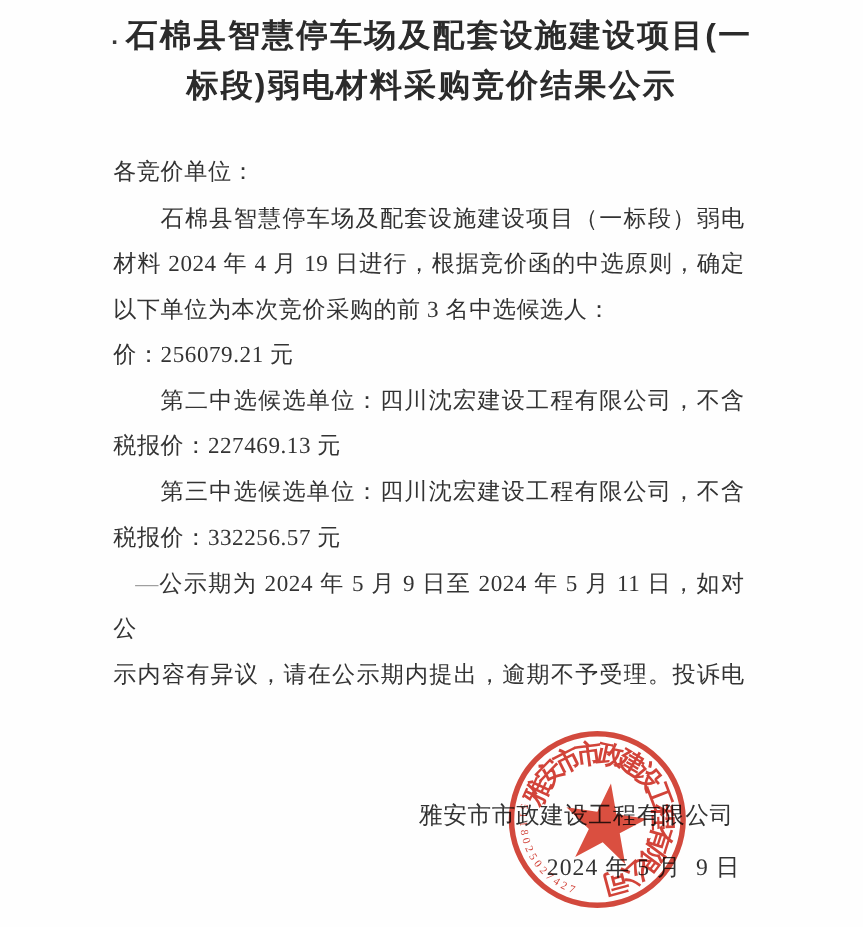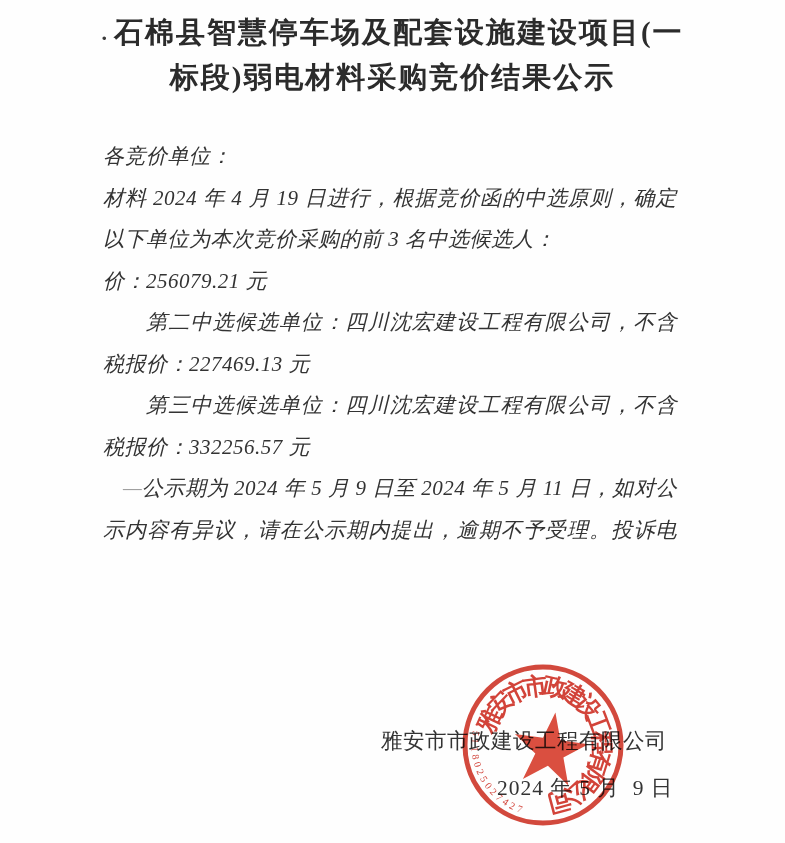--- a/index.html
+++ b/index.html
@@ -5,31 +5,31 @@
   html,body{margin:0;padding:0;}
   body{
     width:785px;height:843px;background:#ffffff;position:relative;overflow:hidden;
     font-family:"Liberation Serif", serif;
   }
   .page{position:absolute;inset:0;background:#fefefe;}
 
   
   .doc-title{
     position:absolute;left:0;top:10px;width:785px;text-align:center;
-    font-family:Liberation Serif, serif;font-weight:bold;color:#2b2b2b;
+    font-family:Liberation Sans, sans-serif;font-weight:bold;color:#2b2b2b;
     font-size:29px;line-height:45px;letter-spacing:2px;
   }
   .doc-title .dot{font-size:22px;letter-spacing:0;margin-right:7px;vertical-align:2px;color:#3a3a3a;}
 
   
   .doc-body{
     position:absolute;left:103px;top:136px;width:574px;
     font-size:21px;line-height:41.5px;color:#333333;letter-spacing:0.5px;
   }
-  .line{width:574px;white-space:normal;font-style:italic;}
+  .line{width:574px;white-space:normal;}
   .indent{text-indent:43px;}
   .indent-sm{text-indent:20px;}
   .fill{text-align:justify;text-align-last:justify;}
   .dash{color:#9b9b9b;letter-spacing:0;}
 
   
   .signoff-company{
     position:absolute;left:381px;top:726px;font-size:21.5px;color:#333333;
     letter-spacing:0.5px;white-space:pre;
   }
@@ -54,20 +54,21 @@
 
 <div class="page">
 
   <div class="doc-title">
     <div><span class="dot">.</span><span>石棉县智慧停车场及配套设施建设项目(一</span></div>
     <div>标段)弱电材料采购竞价结果公示</div>
   </div>
 
   <div class="doc-body">
     <div class="line">各竞价单位：</div>
+    <div class="line indent fill">石棉县智慧停车场及配套设施建设项目（一标段）弱电</div>
     <div class="line fill">材料 2024 年 4 月 19 日进行，根据竞价函的中选原则，确定</div>
     <div class="line">以下单位为本次竞价采购的前 3 名中选候选人：</div>
     <div class="line">价：256079.21 元</div>
     <div class="line indent fill">第二中选候选单位：四川沈宏建设工程有限公司，不含</div>
     <div class="line">税报价：227469.13 元</div>
     <div class="line indent fill">第三中选候选单位：四川沈宏建设工程有限公司，不含</div>
     <div class="line">税报价：332256.57 元</div>
     <div class="line indent-sm fill"><span class="dash">—</span><span>公示期为 2024 年 5 月 9 日至 2024 年 5 月 11 日，如对公</span></div>
     <div class="line fill">示内容有异议，请在公示期内提出，逾期不予受理。投诉电</div>
   </div>

